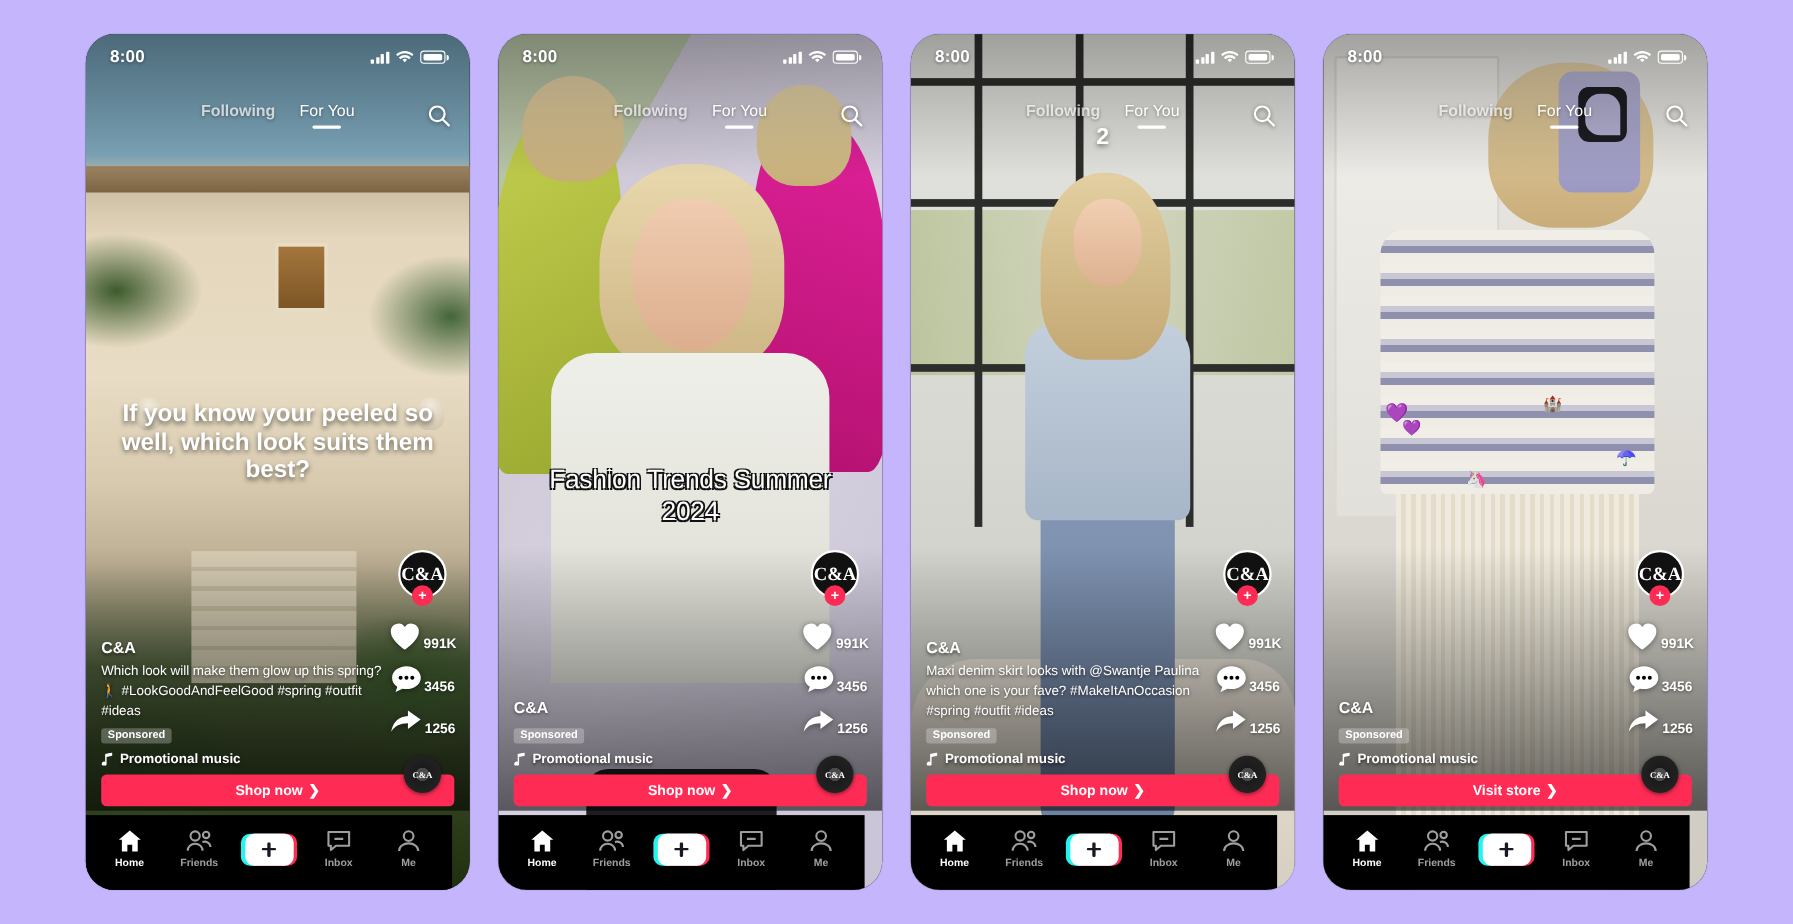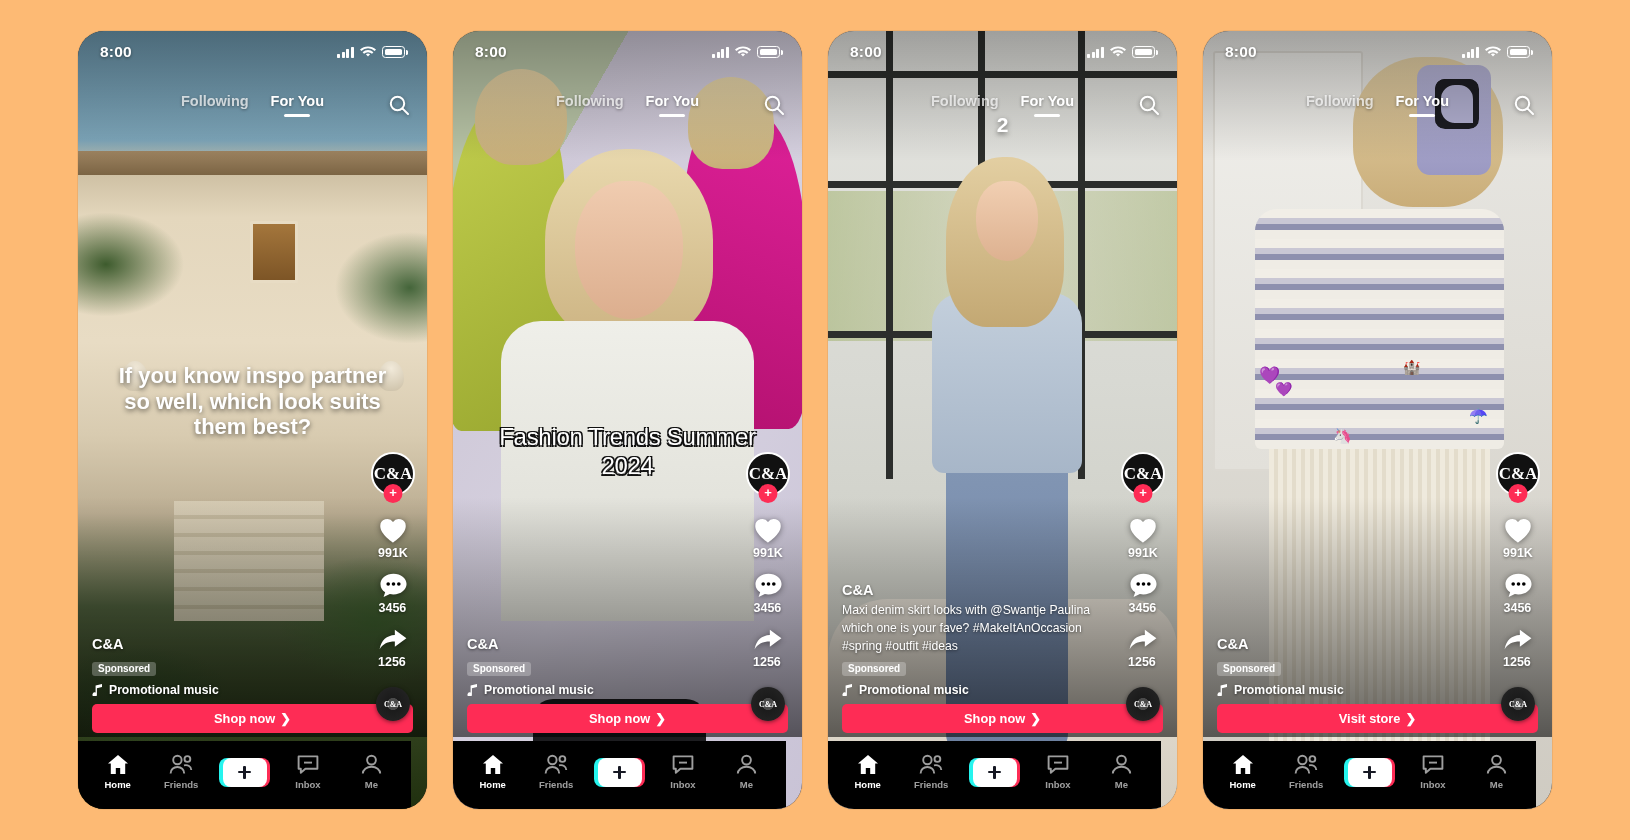--- a/index.html
+++ b/index.html
@@ -1,19 +1,19 @@
 <!DOCTYPE html>
 <html><head>
 <meta charset="utf-8">
 <style>
   * { margin:0; padding:0; box-sizing:border-box; }
   html,body { width:1630px; height:840px; background:#ffffff; overflow:hidden;
     font-family:"Liberation Sans", sans-serif; }
 
-  .board { position:relative; width:1630px; height:840px; background:#fdba74;
+  .board { position:relative; width:1630px; height:840px; background:#c4b5fd;
     display:flex; align-items:center; justify-content:center; gap:26px; }
 
   .phone { position:relative; width:349px; height:778px; border-radius:26px;
     overflow:hidden; background:#000; flex:none; box-shadow:0 0 0 1px rgba(0,0,0,.06); }
 
   
   .video { position:absolute; inset:0; overflow:hidden; }
   .video .bg { position:absolute; inset:0; }
 
   
@@ -110,21 +110,21 @@
     position:relative; }
   .batt::before { content:""; position:absolute; inset:1.6px; background:#fff; border-radius:1.6px; }
   .batt::after { content:""; position:absolute; right:-3.6px; top:3.4px; width:2px; height:5px;
     background:#fff; border-radius:0 1.6px 1.6px 0; }
 
   
   .topnav { position:absolute; left:0; right:0; top:52px; height:44px; z-index:6;
     display:flex; align-items:center; justify-content:center; gap:22px; }
   .tab { color:rgba(255,255,255,.72); font-size:14.5px; font-weight:600;
     text-shadow:0 1px 3px rgba(0,0,0,.4); position:relative; padding-bottom:8px; }
-  .tab.active { color:#fff; font-weight:700; }
+  .tab.active { color:#fff; font-weight:400; }
   .tab.active::after { content:""; position:absolute; left:50%; transform:translateX(-50%);
     bottom:0; width:26px; height:3px; background:#fff; border-radius:2px; }
   .searchbtn { position:absolute; right:16px; top:50%; transform:translateY(-50%);
     width:24px; height:24px; }
   .searchbtn svg { display:block; filter:drop-shadow(0 1px 2px rgba(0,0,0,.45)); }
 
   
   .vtext { position:absolute; left:0; right:0; z-index:5; text-align:center;
     color:#fff; pointer-events:none; }
   .vtext.v1 { top:332px; font-size:22px; font-weight:800; line-height:1.16;
@@ -141,21 +141,21 @@
   
   .rail { position:absolute; right:12px; bottom:88px; z-index:7;
     display:flex; flex-direction:column; align-items:center; gap:12px; }
   .avatar { position:relative; width:44px; height:44px; border-radius:50%;
     background:#111; border:2px solid #fff; display:flex; align-items:center;
     justify-content:center; margin-bottom:8px; }
   .avatar span { color:#fff; font-family:"Liberation Serif", serif; font-size:17px; font-weight:700; }
   .plusbadge { position:absolute; left:50%; transform:translateX(-50%); bottom:-9px;
     width:19px; height:19px; border-radius:50%; background:#fe2c55; color:#fff;
     font-size:13px; font-weight:700; line-height:17px; text-align:center; }
-  .act { display:flex; flex-direction:column; align-items:flex-start; gap:2px; }
+  .act { display:flex; flex-direction:row; align-items:flex-end; gap:2px; }
   .act svg { display:block; filter:drop-shadow(0 1px 3px rgba(0,0,0,.45)); }
   .act .cnt { color:#fff; font-size:12.5px; font-weight:700;
     text-shadow:0 1px 3px rgba(0,0,0,.5); }
   .disc { width:34px; height:34px; border-radius:50%; margin-top:6px;
     background:radial-gradient(circle at 50% 50%, #4a4a4a 0 24%, #1b1b1b 26%, #262626 100%);
     display:flex; align-items:center; justify-content:center;
     color:#fff; font-family:"Liberation Serif", serif; font-size:8px; font-weight:700;
     box-shadow:0 1px 4px rgba(0,0,0,.5); }
 
   
@@ -235,21 +235,21 @@
       <div class="tab">Following</div>
       <div class="tab active">For You</div>
       <div class="searchbtn">
         <svg width="24" height="24" viewBox="0 0 24 24" fill="none" stroke="#fff" stroke-width="2" stroke-linecap="round">
             <circle cx="10.5" cy="10.5" r="6.7"></circle>
             <line x1="15.6" y1="15.6" x2="21" y2="21"></line>
           </svg>
       </div>
     </div>
 
-    <div class="vtext v1">If you know inspo partner so well, which look suits them best?</div>
+    <div class="vtext v1">If you know your peeled so well, which look suits them best?</div>
 
     <div class="rail">
       <div class="avatar">
         <span>C&amp;A</span>
         <div class="plusbadge">+</div>
       </div>
       <div class="act">
         <svg width="30" height="28" viewBox="0 0 24 22" fill="#fff">
             <path d="M12 21S1.8 14.6 1.8 7.8A5.6 5.6 0 0 1 12 4.6 5.6 5.6 0 0 1 22.2 7.8C22.2 14.6 12 21 12 21z"></path>
           </svg>
@@ -268,20 +268,21 @@
         <svg width="30" height="26" viewBox="0 0 26 22" fill="#fff">
             <path d="M14.6 2.2v4.4C7.6 7 2.8 11 1.4 19c2.8-4.6 7-6.7 13.2-6.7v4.5L24.6 9.4 14.6 2.2z"></path>
           </svg>
         <div class="cnt">1256</div>
       </div>
       <div class="disc">C&amp;A</div>
     </div>
 
     <div class="meta">
       <div class="brand">C&amp;A</div>
+      <div class="desc">Which look will make them glow up this spring? 🚶 #LookGoodAndFeelGood #spring #outfit #ideas</div>
       <div class="sponsor">Sponsored</div>
       <div class="music">
         <svg width="11" height="12" viewBox="0 0 11 12" fill="#fff">
             <path d="M10 0 3.6 1.5v7A2.2 2.2 0 1 0 4.9 10.4V4.2L10 3V0z"></path>
           </svg>
         <span>Promotional music</span>
       </div>
     </div>
 
     <div class="cta">

